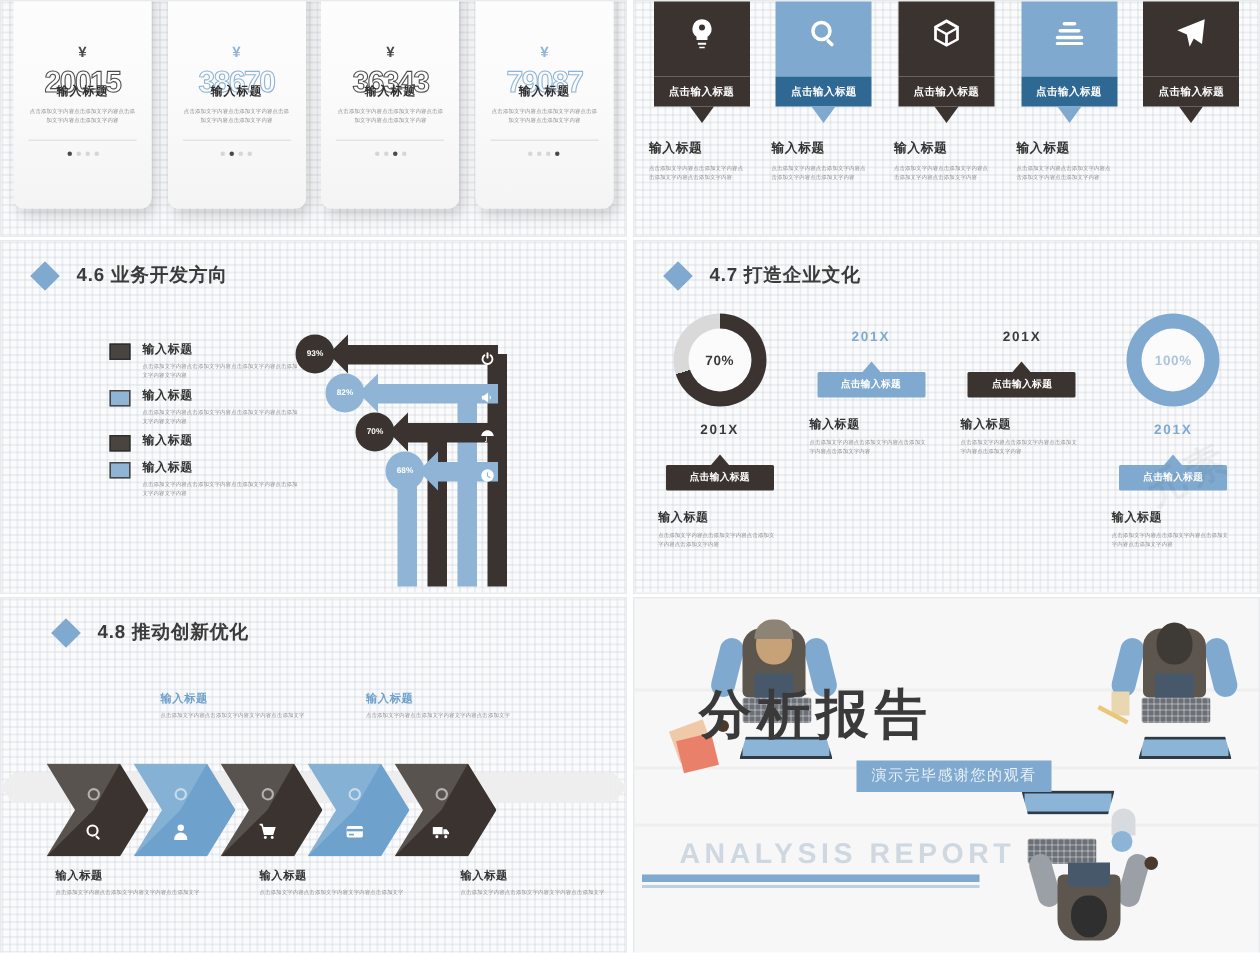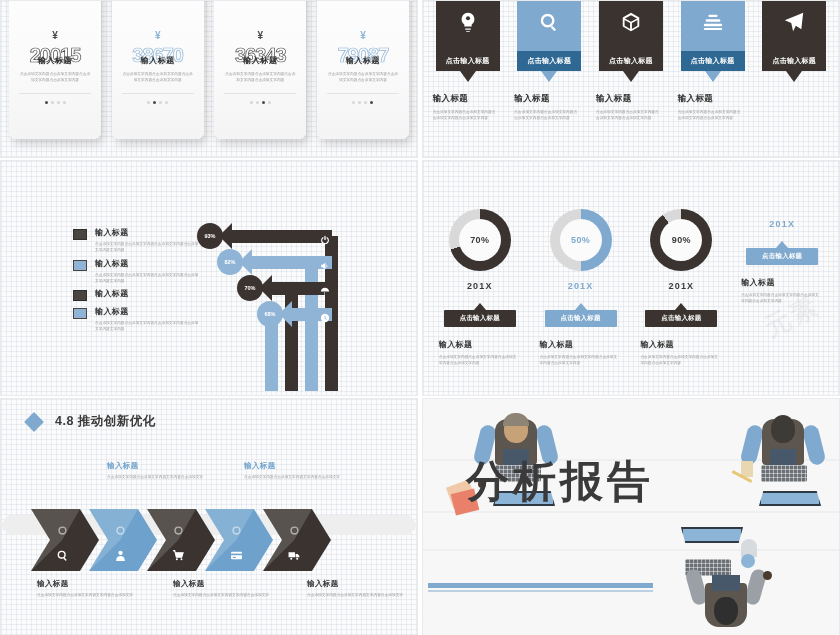--- a/index.html
+++ b/index.html
@@ -203,21 +203,21 @@
   .c48-top { position: absolute; top: 62px; }
   .c48-bot { position: absolute; top: 180px; }
   .c48 { width: 128px; }
   .c48 .h-cn { display: block; font-size: 7.5px; margin-bottom: 3px; }
 
   
   .final { background: #f7f7f7; position: relative; }
   .strip { position: absolute; left: 0; right: 0; background: #efefef; }
   .fin-title {
     position: absolute; left: 43px; top: 54px;
-    font-size: 43px; font-weight: 700; color: #3a3a3a; letter-spacing: 4px;
+    font-size: 35px; font-weight: 700; color: #3a3a3a; letter-spacing: 4px;
     font-family: "Liberation Serif", serif;
   }
   .fin-sub {
     position: absolute; left: 148px; top: 108px;
     background: #7fa9ce; color: #e9f1f8;
     font-size: 10px; letter-spacing: 1px; padding: 3px 10px 4px;
   }
   .fin-en {
     position: absolute; left: 148px; top: 127px; width: 200px;
     font-size: 7px; color: #8d8d8d; font-style: italic; line-height: 1.5;
@@ -414,20 +414,24 @@
       </div>
       <div class="pin-text">
         <span class="h-cn">输入标题</span>
         <div class="body-cn">点击添加文字内容点击添加文字内容点击添加文字内容点击添加文字内容</div>
       </div>
       <div class="pin-text"></div>
     </div>
   </div>
 
   <div class="slide">
+    <div class="sec-head" style="left:22px;top:14px">
+      <div class="diamond"></div>
+      <div class="sec-title">4.6 业务开发方向</div>
+    </div>
 
     <div class="list46">
       <div class="l46row">
         <div class="l46ico"></div>
         <div class="l46txt">
           <span class="h-cn">输入标题</span>
           <div class="body-cn">点击添加文字内容点击添加文字内容点击添加文字内容点击添加文字内容文字内容</div>
         </div>
       </div>
       <div class="l46row">
@@ -504,60 +508,30 @@
             <svg viewBox="0 0 24 24">
                 <path d="M12 2a10 10 0 1 0 0 20 10 10 0 0 0 0-20zm.9 5v5.3l4 2.4-.9 1.5-5-3V7h1.9z"></path>
               </svg>
           </span>
         </div>
       </div>
     </div>
   </div>
 
   <div class="slide">
+    <div class="sec-head" style="left:22px;top:14px">
+      <div class="diamond"></div>
+      <div class="sec-title">4.7 打造企业文化</div>
+    </div>
 
     <div class="donuts">
 
       <div class="dcol">
         <div class="donut" style="background:conic-gradient(#3a332f 0deg 252deg,#d9d9d9 252deg 360deg)">
           <span style="color:#3a3a3a">70%</span>
-        </div>
-        <div class="dyear" style="color:#3a3a3a">201X</div>
-        <div class="dtag" style="color:#3a332f">
-          <div class="dtag-up"></div>
-          <div class="dtag-box">
-              <b>点击输入标题</b>
-            </div>
-        </div>
-        <div class="dtxt">
-          <span class="h-cn">输入标题</span>
-          <div class="body-cn">点击添加文字内容点击添加文字内容点击添加文字内容点击添加文字内容</div>
-        </div>
-      </div>
-
-      <div class="dcol">
-        <div class="donut" style="background:conic-gradient(#7fa9ce 0deg 180deg,#d9d9d9 180deg 360deg)">
-          <span style="color:#7fa9ce">50%</span>
-        </div>
-        <div class="dyear" style="color:#7fa9ce">201X</div>
-        <div class="dtag" style="color:#7fa9ce">
-          <div class="dtag-up"></div>
-          <div class="dtag-box">
-              <b>点击输入标题</b>
-            </div>
-        </div>
-        <div class="dtxt">
-          <span class="h-cn">输入标题</span>
-          <div class="body-cn">点击添加文字内容点击添加文字内容点击添加文字内容点击添加文字内容</div>
-        </div>
-      </div>
-
-      <div class="dcol">
-        <div class="donut" style="background:conic-gradient(#3a332f 0deg 324deg,#d9d9d9 324deg 360deg)">
-          <span style="color:#3a3a3a">90%</span>
         </div>
         <div class="dyear" style="color:#3a3a3a">201X</div>
         <div class="dtag" style="color:#3a332f">
           <div class="dtag-up"></div>
           <div class="dtag-box">
               <b>点击输入标题</b>
             </div>
         </div>
         <div class="dtxt">
           <span class="h-cn">输入标题</span>
@@ -572,26 +546,57 @@
           <div class="dtag-box">
               <b>点击输入标题</b>
             </div>
         </div>
         <div class="dtxt">
           <span class="h-cn">输入标题</span>
           <div class="body-cn">点击添加文字内容点击添加文字内容点击添加文字内容点击添加文字内容</div>
         </div>
       </div>
 
+      <div class="dcol">
+        <div class="dyear" style="color:#3a3a3a">201X</div>
+        <div class="dtag" style="color:#3a332f">
+          <div class="dtag-up"></div>
+          <div class="dtag-box">
+              <b>点击输入标题</b>
+            </div>
+        </div>
+        <div class="dtxt">
+          <span class="h-cn">输入标题</span>
+          <div class="body-cn">点击添加文字内容点击添加文字内容点击添加文字内容点击添加文字内容</div>
+        </div>
+      </div>
+
+      <div class="dcol">
+        <div class="donut" style="background:conic-gradient(#7fa9ce 0deg 360deg)">
+          <span style="color:#a9c6de">100%</span>
+        </div>
+        <div class="dyear" style="color:#7fa9ce">201X</div>
+        <div class="dtag" style="color:#7fa9ce">
+          <div class="dtag-up"></div>
+          <div class="dtag-box">
+              <b>点击输入标题</b>
+            </div>
+        </div>
+        <div class="dtxt">
+          <span class="h-cn">输入标题</span>
+          <div class="body-cn">点击添加文字内容点击添加文字内容点击添加文字内容点击添加文字内容</div>
+        </div>
+      </div>
+
     </div>
     <div class="wm" style="right:18px;top:138px">元素</div>
   </div>
 
   <div class="slide">
-    <div class="sec-head" style="left:26px;top:14px">
+    <div class="sec-head" style="left:36px;top:14px">
       <div class="diamond"></div>
       <div class="sec-title">4.8 推动创新优化</div>
     </div>
 
     <div class="band"></div>
 
     <div class="chevs">
       <div class="chev dark">
         <div class="sh"></div>
           <div class="gl"></div>
@@ -714,17 +719,19 @@
       <div class="arm" style="right:-2px;top:-6px;width:15px;height:36px;background:#9aa0a6;transform:rotate(16deg)"></div>
       <div style="position:absolute;left:14px;top:8px;width:42px;height:44px;background:#5d564e;border-radius:4px 4px 14px 14px"></div>
       <div class="head" style="left:23px;top:22px;width:24px;height:28px;background:#2f2f2f;border-radius:45% 45% 50% 50%"></div>
       <div style="position:absolute;left:21px;top:0;width:28px;height:16px;background:#48586b"></div>
     </div>
     <div style="position:absolute;left:318px;top:140px;width:16px;height:18px;background:#d7dbe0;border-radius:8px 8px 0 0"></div>
     <div style="position:absolute;left:318px;top:155px;width:14px;height:14px;border-radius:50%;background:#8cb4d6"></div>
     <div style="position:absolute;left:340px;top:172px;width:9px;height:9px;border-radius:50%;background:#4a3a2e"></div>
 
     <div class="fin-title">分析报告</div>
+    <div class="fin-sub">演示完毕感谢您的观看</div>
+    <div class="fin-ar">ANALYSIS REPORT</div>
     <div class="fin-bar"></div>
     <div class="fin-bar2"></div>
   </div>
 
 </div>
 
 </body></html>

